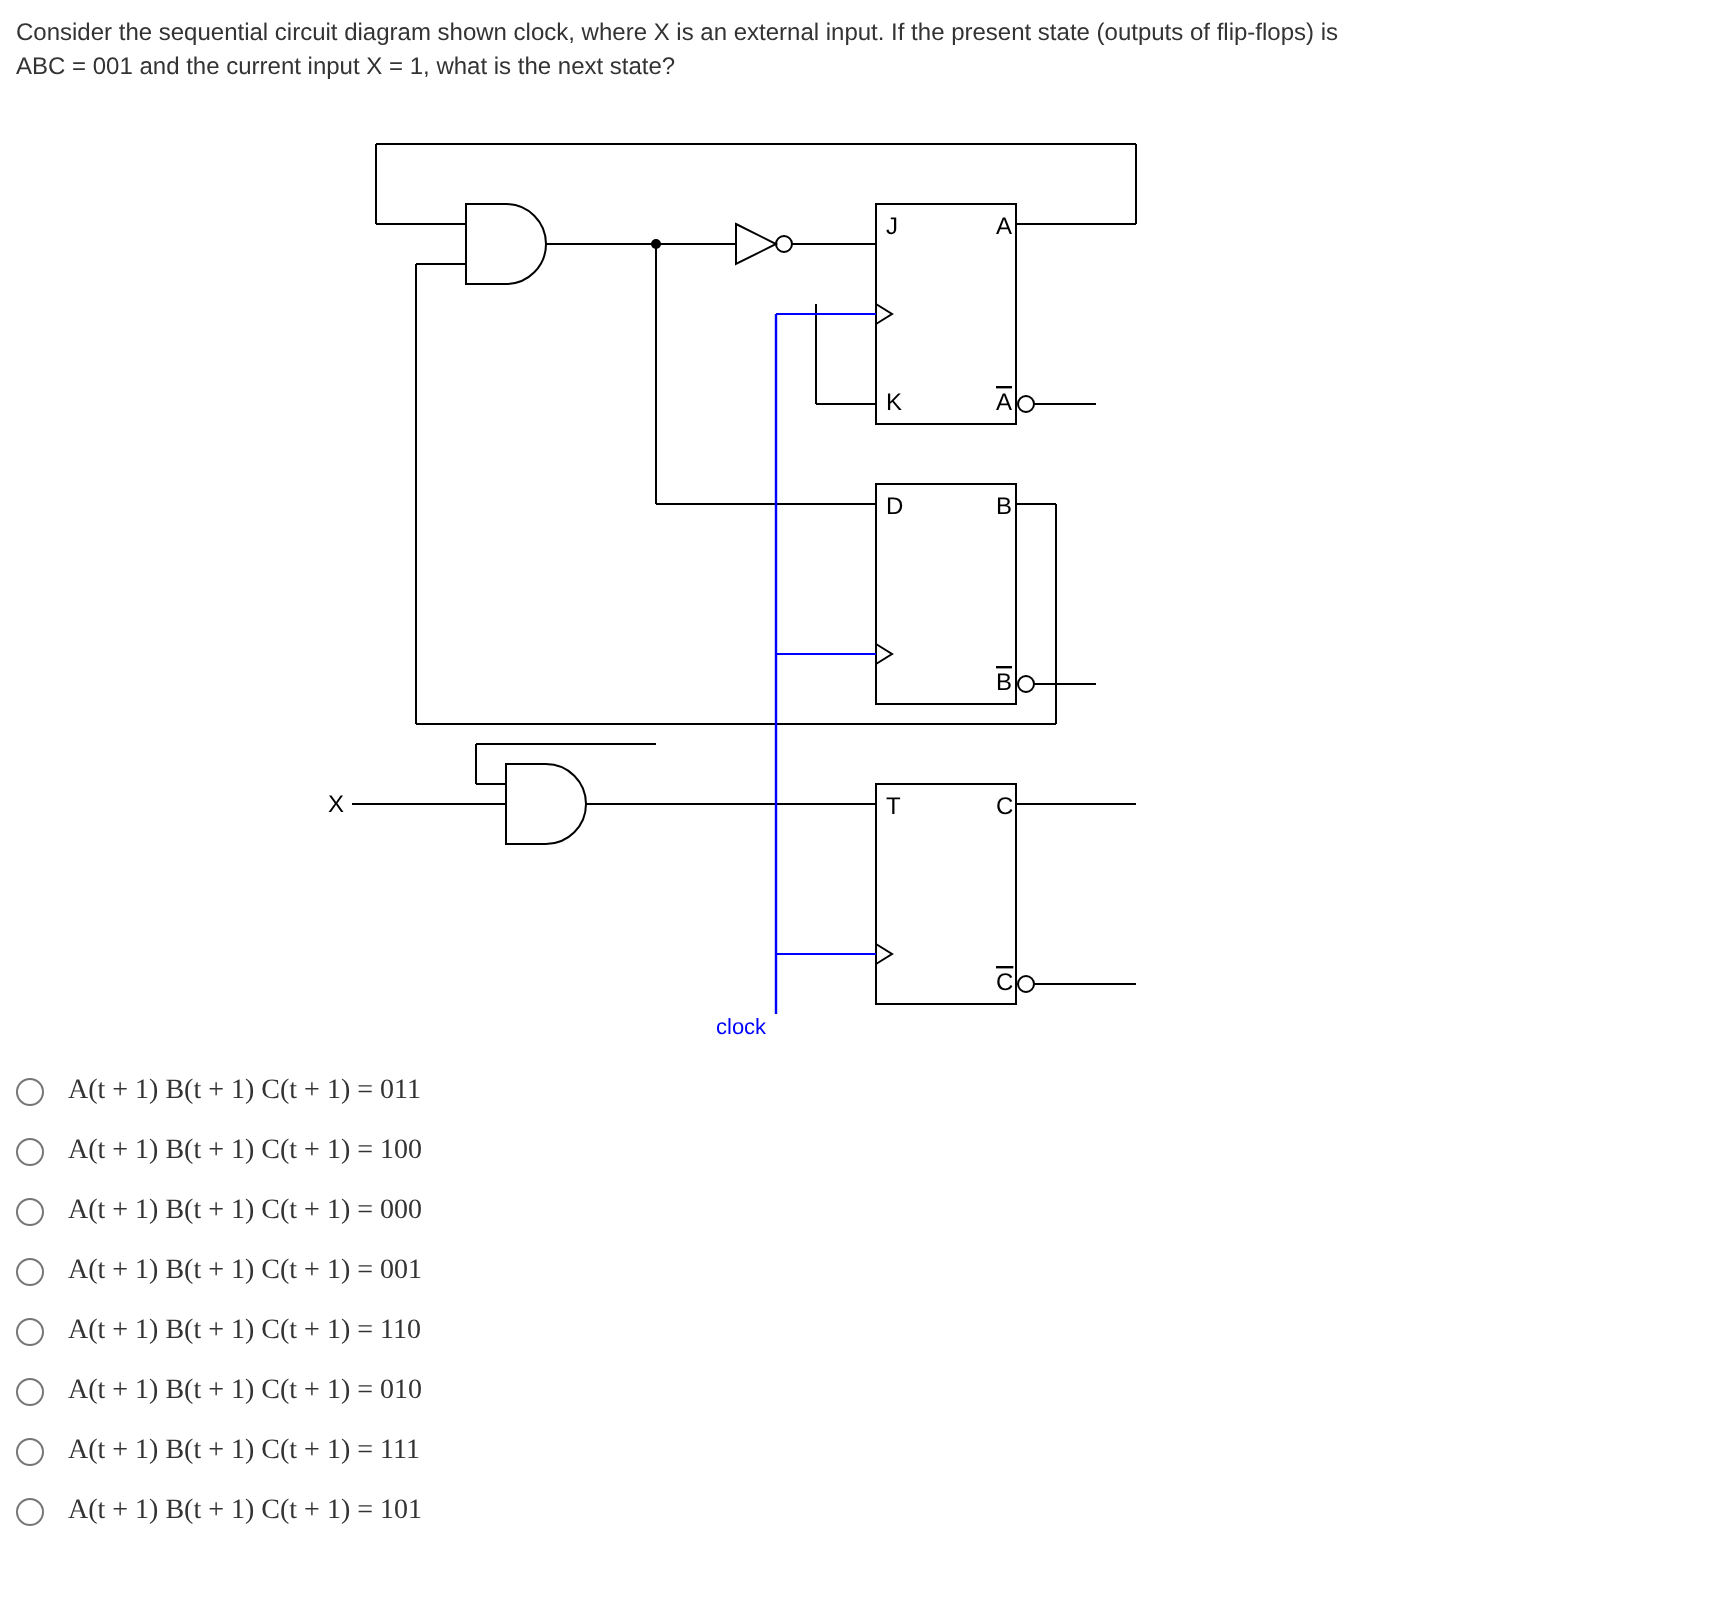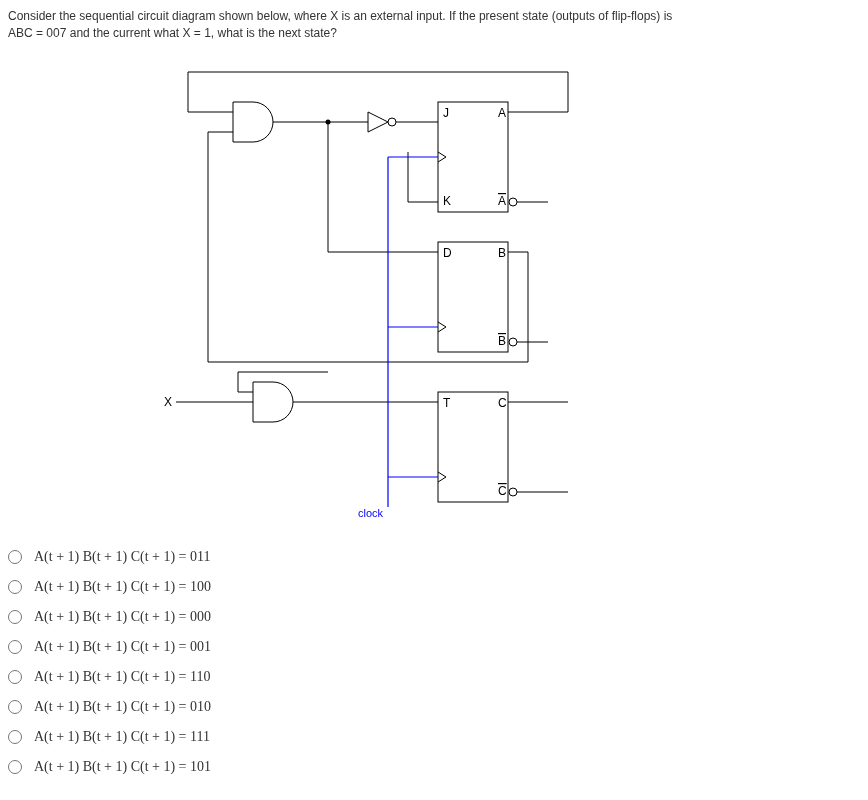--- a/index.html
+++ b/index.html
@@ -18,41 +18,41 @@
       position: relative;
       width: 520px;
       height: 460px;
       margin-left: 140px;
       margin-top: 20px;
     }
     .diagram-area svg {
       position: absolute;
       top: 0; left: 0;
     }
-    .answers { margin-top: 27px; padding-left: 0; }
+    .answers { margin-top: 16px; padding-left: 0; }
     .answer-row {
       display: flex;
       align-items: center;
       margin-bottom: 14px;
       font-family: 'Times New Roman', serif;
       font-size: 14px;
     }
     .answer-row input[type="radio"] {
       margin-right: 12px;
       width: 14px;
       height: 14px;
     }
   </style>
 </head>
 <body>
 
 <div class="question">
-  <span>Consider the sequential circuit diagram shown below, where X is an external input. If the present state (outputs of flip-flops) is</span><br>
-  <span class="italic">ABC</span><span> = 007</span>
-  <span> and the current what </span>
+  <span>Consider the sequential circuit diagram shown clock, where X is an external input. If the present state (outputs of flip-flops) is</span><br>
+  <span class="italic">ABC</span><span> = 001</span>
+  <span> and the current input </span>
   <span class="italic">X</span><span> = 1</span><span>, what is the next state?</span>
 </div>
 
 <div class="diagram-area">
   <svg width="520" height="460">
 
     <rect x="290" y="40" width="70" height="110" stroke="#000" fill="none" stroke-width="1"></rect>
     <text x="295" y="55" font-size="12">J</text>
     <text x="350" y="55" font-size="12">A</text>
     <polyline points="290,90 298,95 290,100" stroke="#000" fill="none"></polyline>

